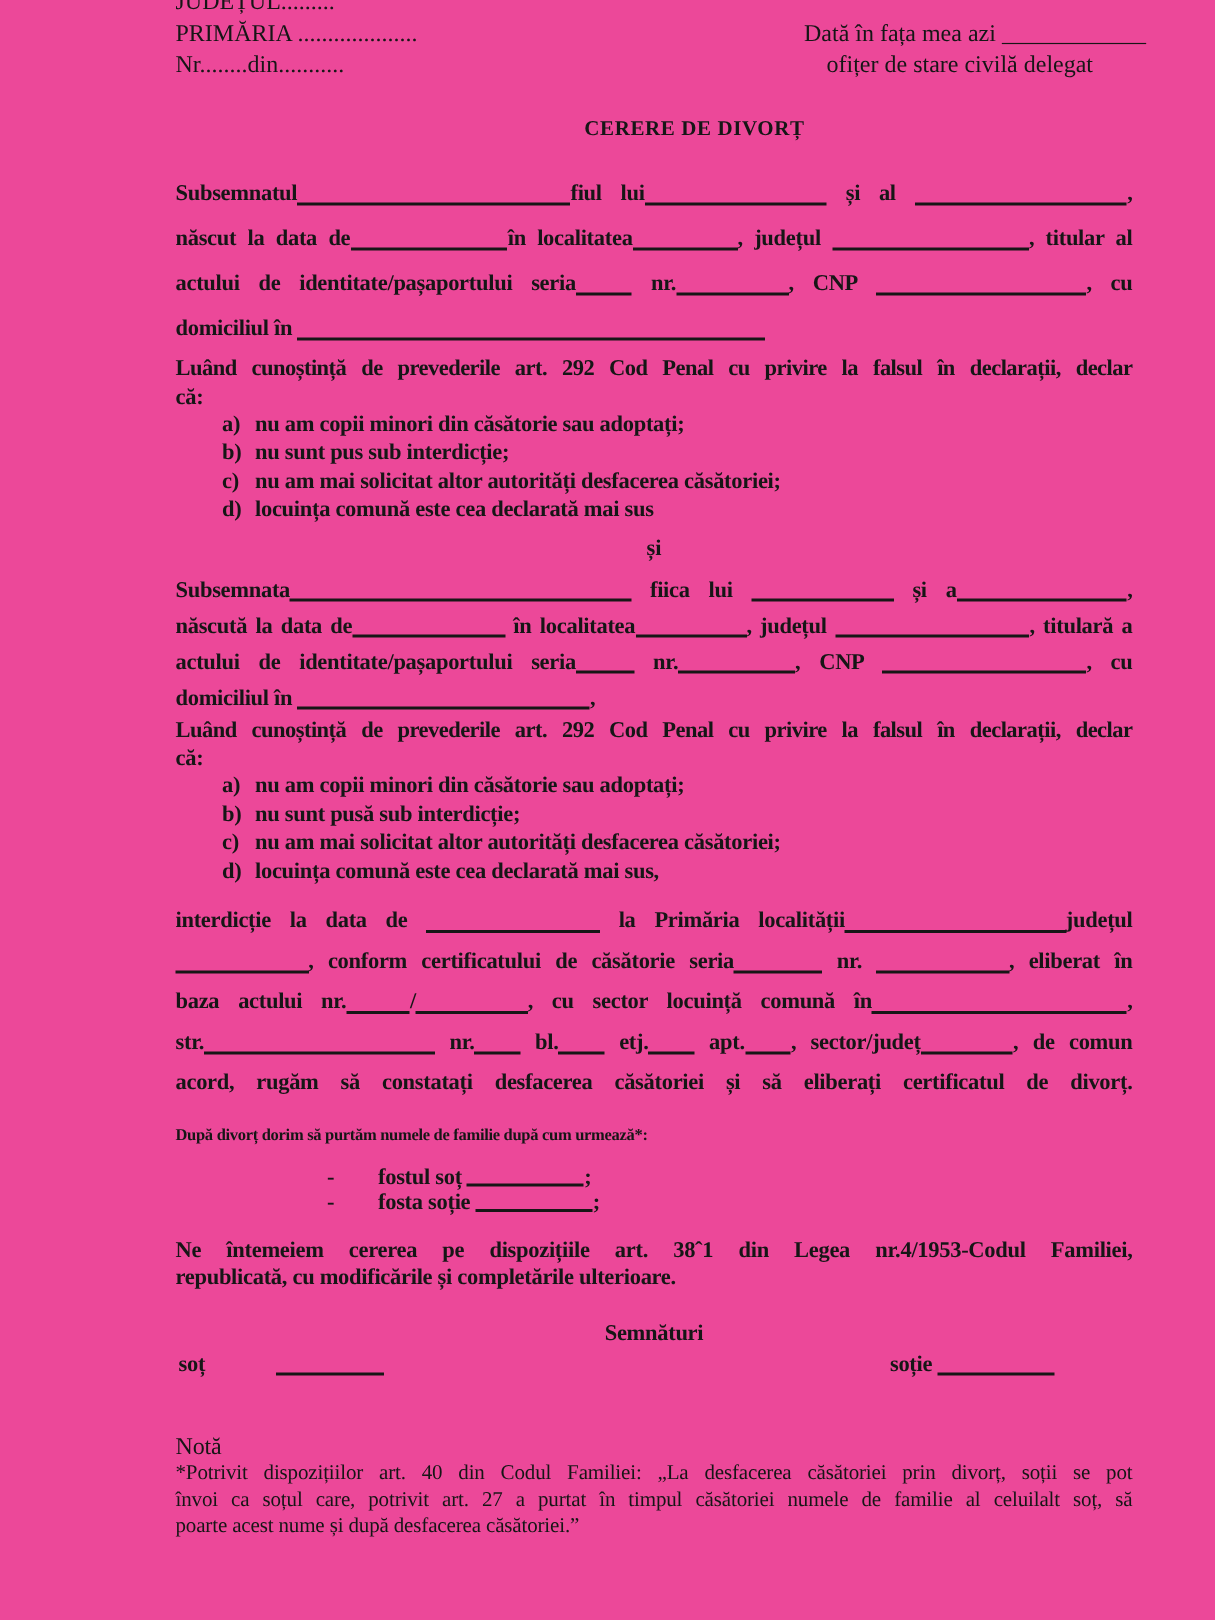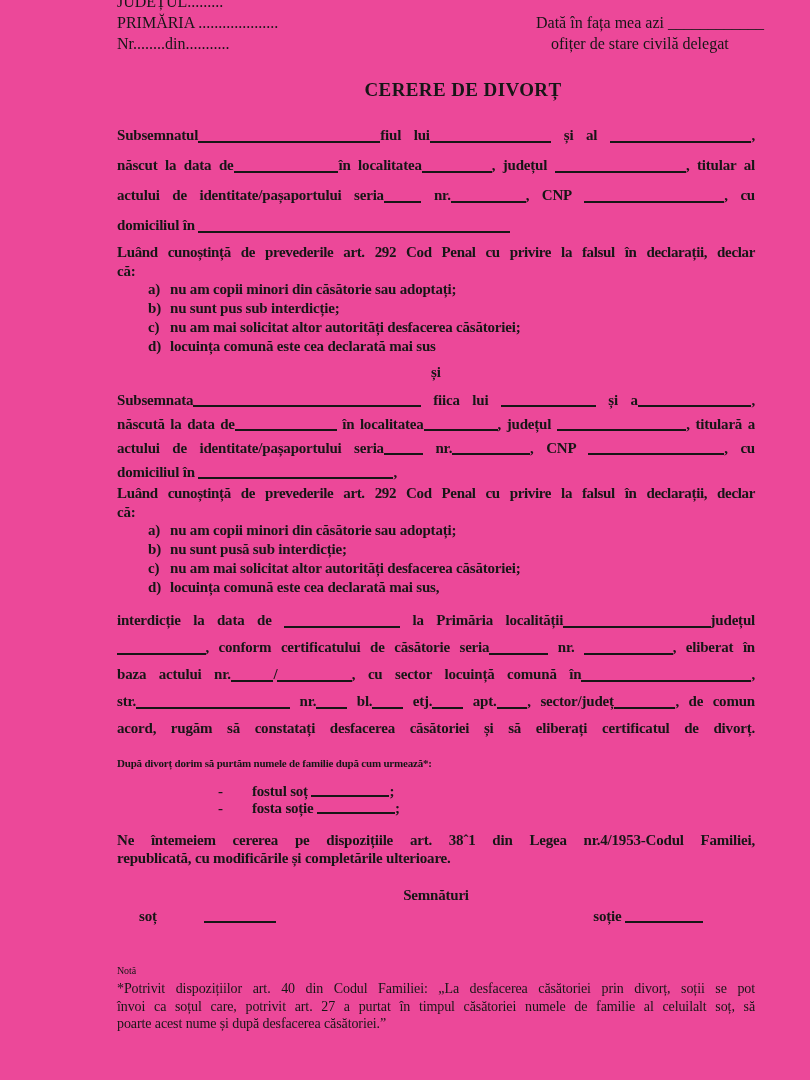--- a/index.html
+++ b/index.html
@@ -5,21 +5,21 @@
   html,body{margin:0;padding:0;background:#e8e8e8;}
   body{width:810px;height:1080px;overflow:hidden;
        font-family:"Liberation Serif","DejaVu Serif",serif;}
   .page{box-sizing:border-box;width:810px;height:1080px;background:#ec4899;
         color:var(--ink,#161616);padding:0 55px 0 117px;overflow:hidden;position:relative;}
   
   .header{position:relative;height:62px;margin-top:-9px;font-size:16px;}
   .hline{line-height:21px;white-space:pre;}
   .hright{position:absolute;left:419px;top:21px;}
   .hright .indent{padding-left:15px;}
-  .title{font-weight:bold;font-size:19px;text-align:center;padding-left:54px;
+  .title{font-weight:bold;font-size:14px;text-align:center;padding-left:54px;
          letter-spacing:.4px;margin:26px 0 19px 0;}
   
   .b{font-weight:bold;letter-spacing:-0.2px;}
   .line{white-space:pre;}
   .tj{text-align:justify;text-align-last:justify;white-space:normal;}
   .tight{letter-spacing:-0.35px;}
   .ws2{word-spacing:2px}.ws4{word-spacing:4px}.ws6{word-spacing:6px}.ws9{word-spacing:9px}
   
   .fline{display:flex;align-items:baseline;}
   .seg{white-space:pre;}
@@ -40,24 +40,24 @@
   .marriage{margin-top:10px;}
   .afterdiv{margin-top:10px;font-size:11px;line-height:22px;}
   .opts{margin:9px 0 0 101px;font-size:15px;}
   .opt{display:flex;align-items:baseline;}
   .omark{width:34px;flex:none;line-height:17px;}
   .legal{margin-top:14px;font-size:15px;}
   .legal .l{line-height:18px;}
   .sig{margin-top:18px;font-size:15px;text-align:center;}
   .sig .shead{line-height:20px;}
   .sigrow{display:flex;height:22px;}
-  .sigl{margin-left:22px;gap:44px;}
+  .sigl{margin-left:2px;gap:44px;}
   .sigr{margin-left:auto;margin-right:52px;}
   .note{margin-top:34px;font-size:14px;letter-spacing:-0.1px;}
-  .note .nhead{font-size:10px;line-height:19px;}
+  .note .nhead{font-size:16px;line-height:19px;}
   .note .nline{line-height:17.5px;}
 </style>
 </head>
 <body>
 
 <div class="page">
 
   <div class="header">
     <div class="hleft">
       <div class="hline">JUDEȚUL.........</div>

